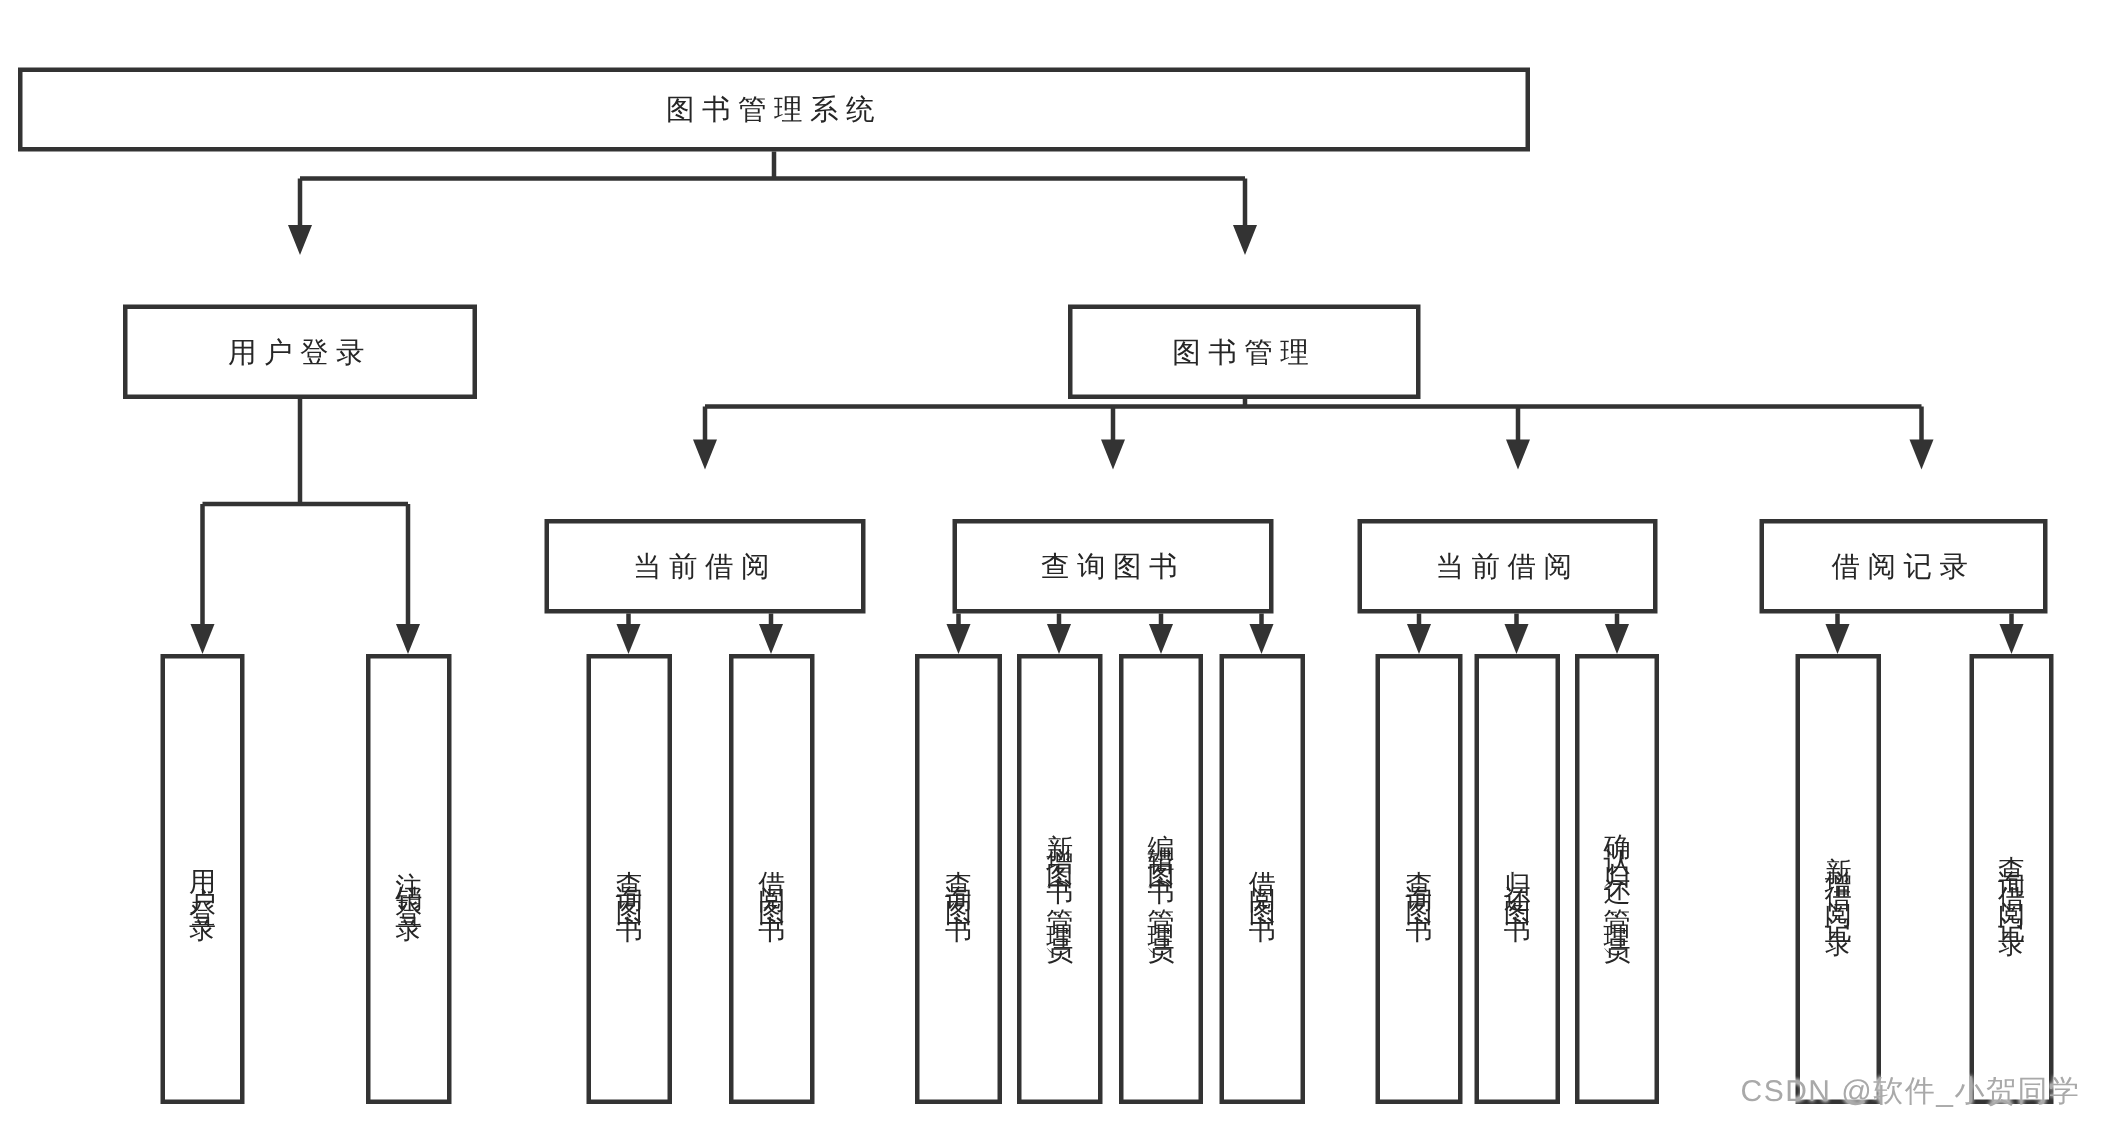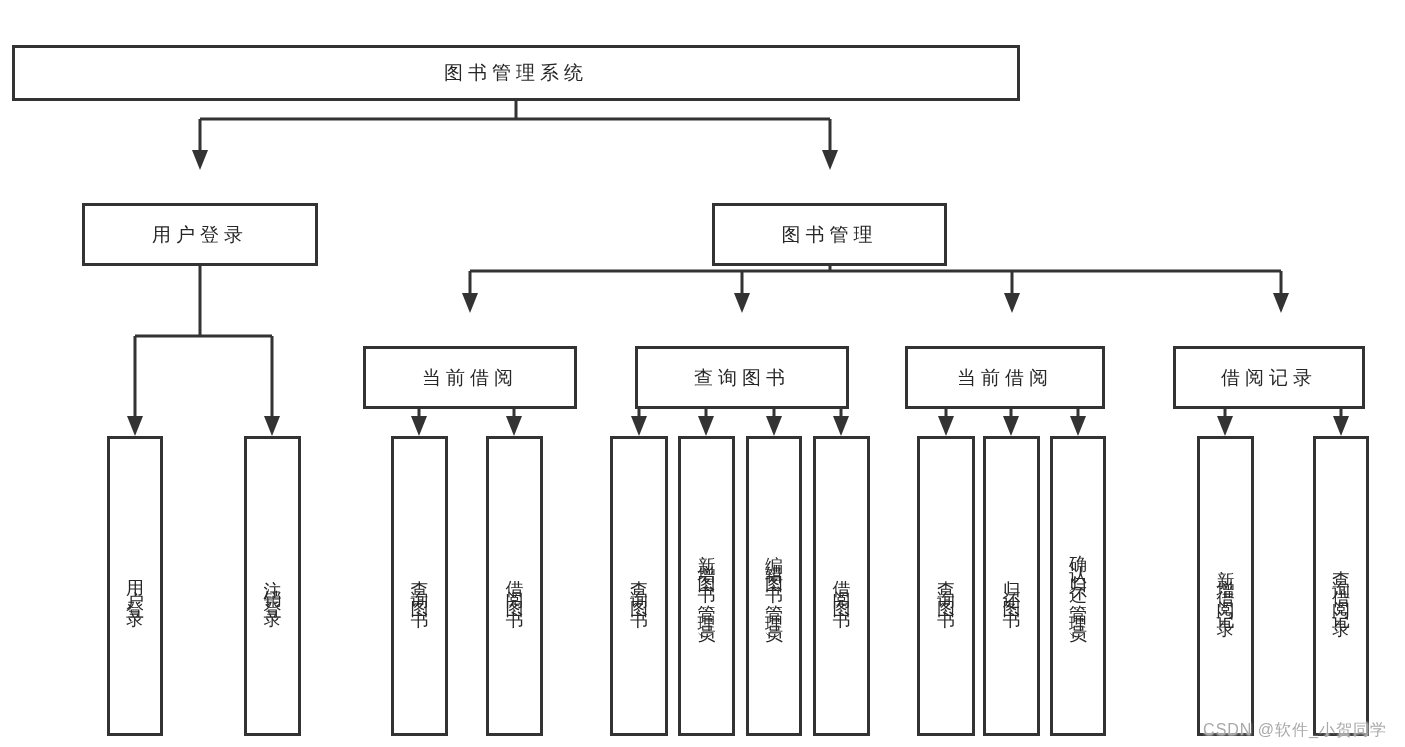--- a/index.html
+++ b/index.html
@@ -18,21 +18,21 @@
     color:#262626; z-index:1;
   }
   .h-node { font-size:19px; letter-spacing:5px; white-space:nowrap;margin-top:33px; }
   .v-node {
     writing-mode:vertical-rl;
     font-size:18px; letter-spacing:10px;
     line-height:1;
   }
   .watermark {
     position:absolute; right:18px; bottom:6px; z-index:2;
-    color:#a9a9a9; font-size:16px; letter-spacing:1px; white-space:nowrap;
+    color:#a9a9a9; font-size:20px; letter-spacing:1px; white-space:nowrap;
     text-shadow:0 0 3px #ffffff, 0 0 3px #ffffff;
   }
 </style>
 </head>
 <body>
 
 <div class="stage">
 
   <svg class="wires" width="1405" height="747" viewBox="0 0 1405 747">
     <g stroke="#333333" stroke-width="3" fill="none">

